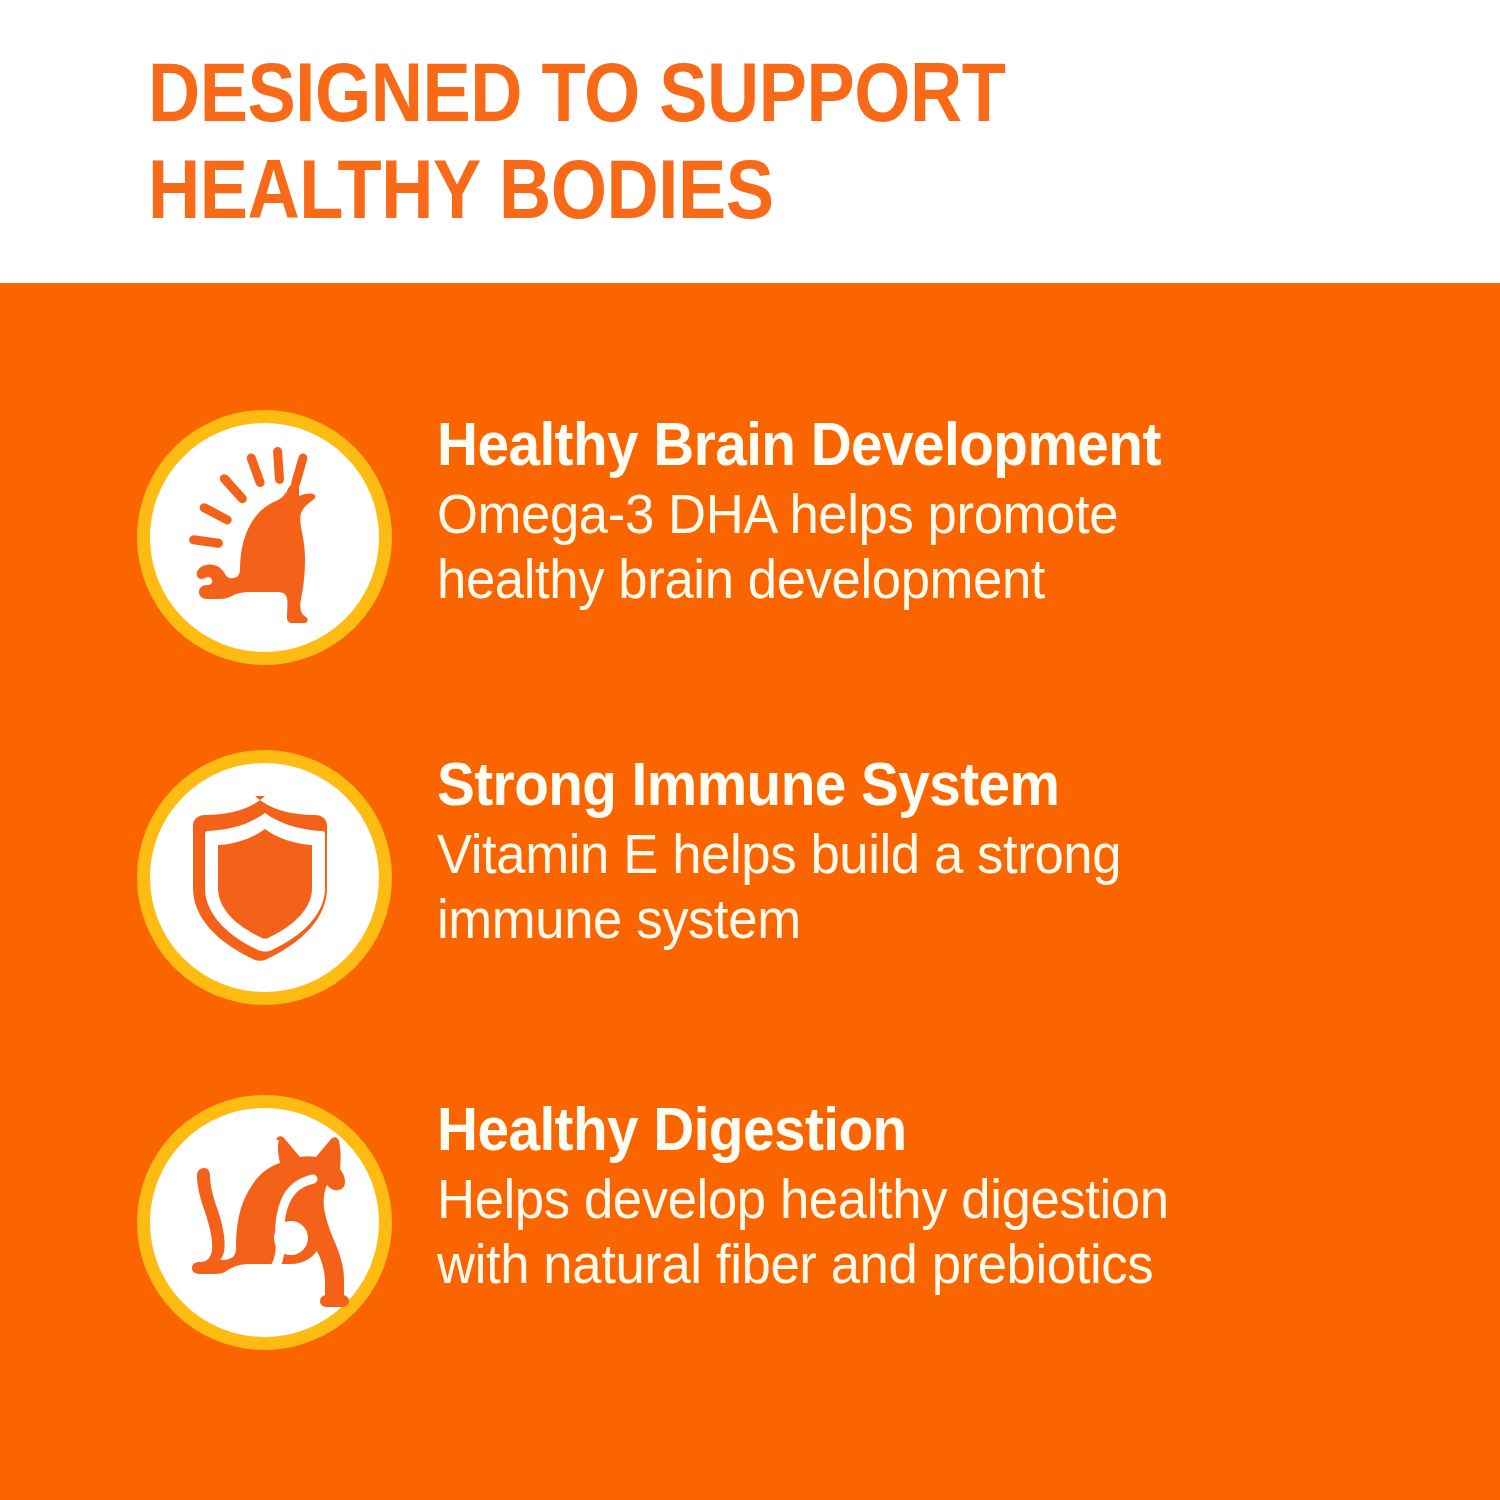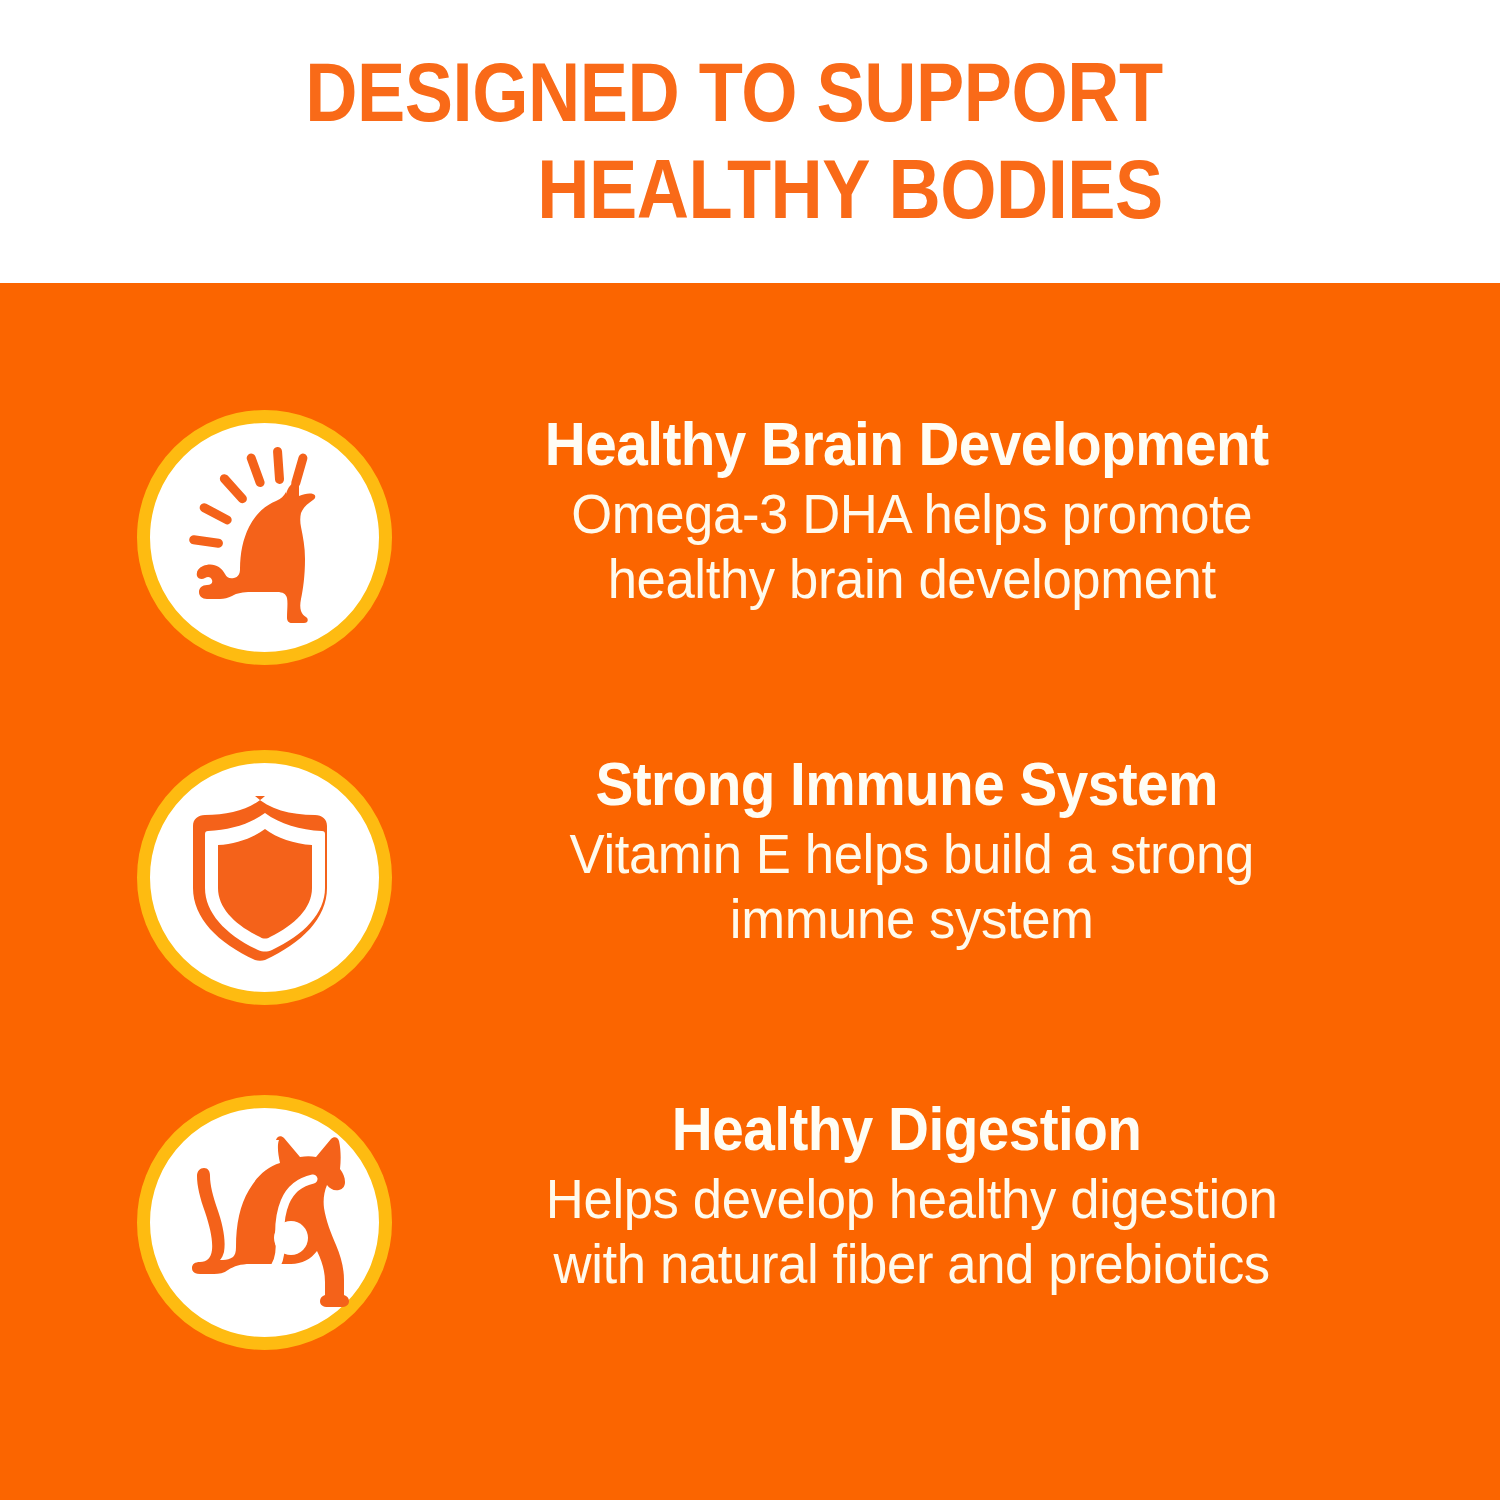--- a/index.html
+++ b/index.html
@@ -25,21 +25,20 @@
 
   
   .header {
     position: absolute;
     left: 0;
     top: 0;
     width: 1500px;
     height: 283px;
     background: #ffffff;
     box-sizing: border-box;
-    text-align: right;
   }
   .header-title {
     position: absolute;
     left: 148px;
     top: 44px;
     width: 1180px;
     color: #f96a18;
     font-family: "Liberation Sans", sans-serif;
     font-weight: 700;
     font-size: 84px;
@@ -89,21 +88,20 @@
   }
   .icon-badge svg {
     display: block;
   }
 
   .benefit-text {
     position: absolute;
     left: 437px;
     top: 0;
     width: 1010px;
-    text-align: center;
   }
   .benefit-heading {
     color: #fffdf4;
     font-family: "Liberation Sans", sans-serif;
     font-weight: 700;
     font-size: 61px;
     line-height: 68px;
     letter-spacing: -0.6px;
     transform: scaleX(0.93);
     transform-origin: left top;

